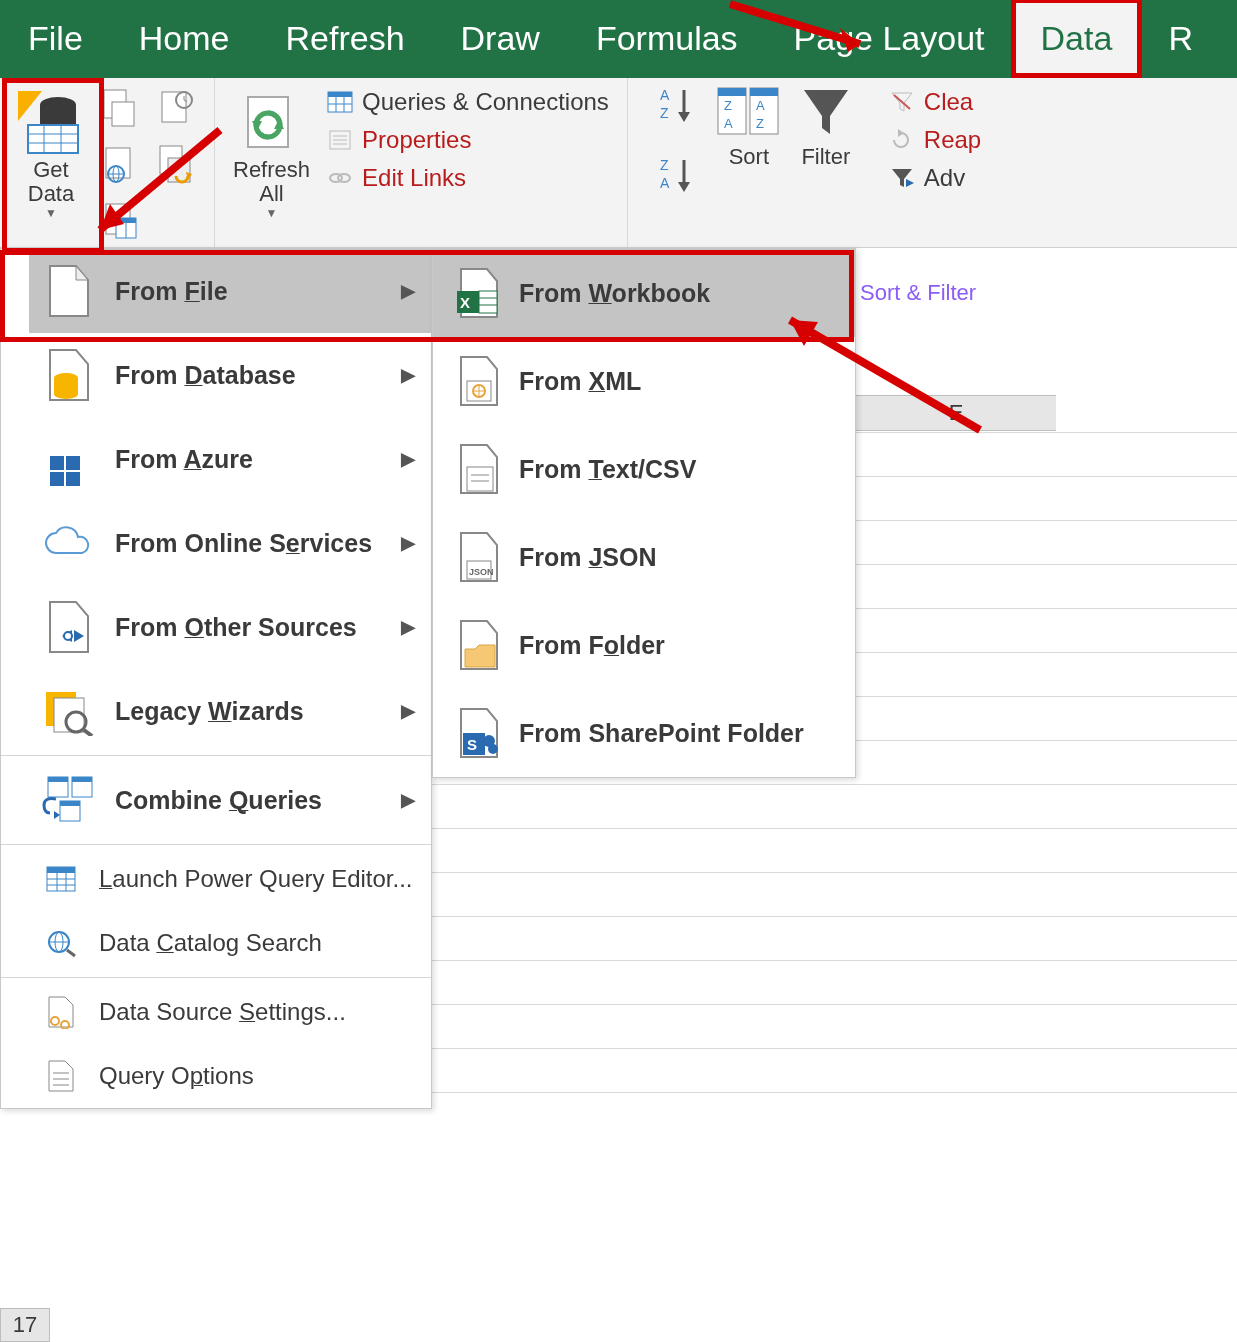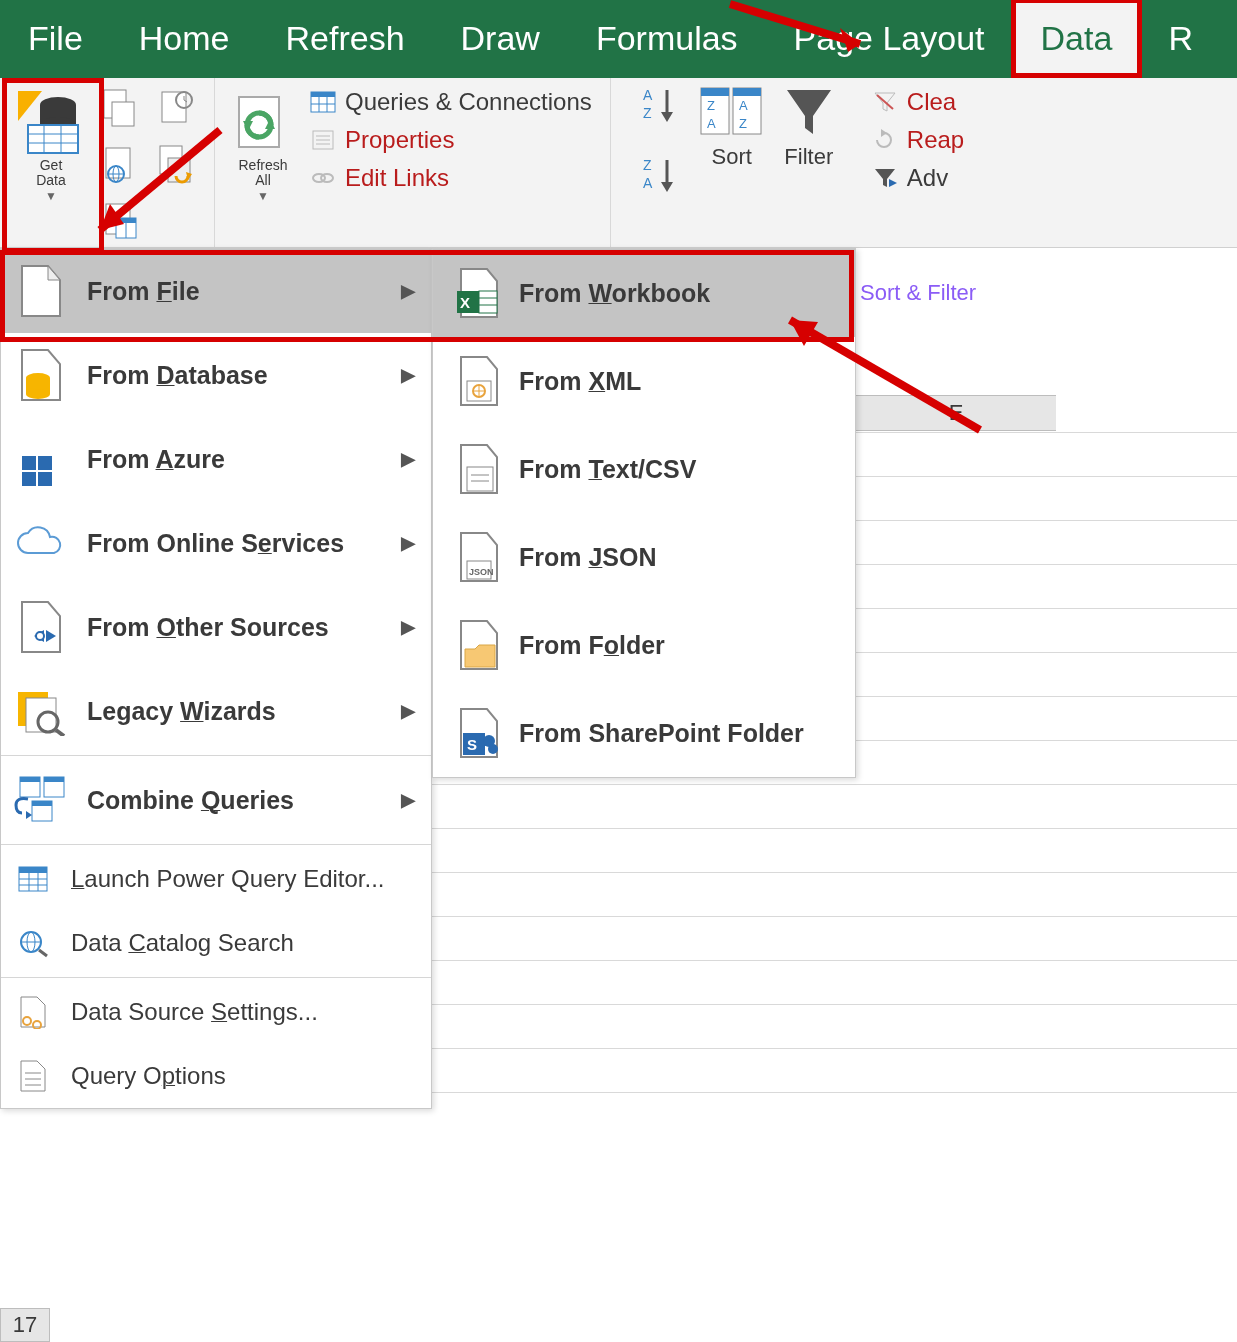--- a/index.html
+++ b/index.html
@@ -58,21 +58,21 @@
   .big-btn {
     display: flex;
     flex-direction: column;
     align-items: center;
     justify-content: flex-start;
     padding: 4px 8px;
     min-width: 70px;
     cursor: pointer;
   }
   .big-btn .icon-slot { height: 70px; display:flex; align-items:center; justify-content:center; }
-  .big-btn .lbl { font-size: 14px; color: #3b3b3b; text-align:center; line-height: 1.1; }
+  .big-btn .lbl { font-size: 22px; color: #3b3b3b; text-align:center; line-height: 1.1; }
   .big-btn .drop { font-size: 12px; color:#666; }
 
   .getdata-highlight {
     position: absolute;
     left: 2px; top: 78px;
     width: 102px; height: 175px;
     border: 5px solid #d60000;
     pointer-events: none;
     z-index: 50;
   }
@@ -120,20 +120,21 @@
   .dd-item {
     display:flex;
     align-items:center;
     gap:18px;
     padding: 14px 14px 14px 12px;
     font-size: 25px;
     font-weight: 600;
     color:#3a3a3a;
     cursor:pointer;
     position:relative;
+    margin-left:28px;
   }
   .dd-item.hover {
     background:#c4c4c4;
   }
   .dd-item .arrow {
     position:absolute;
     right:16px;
     font-size:18px;
     color:#555;
   }

